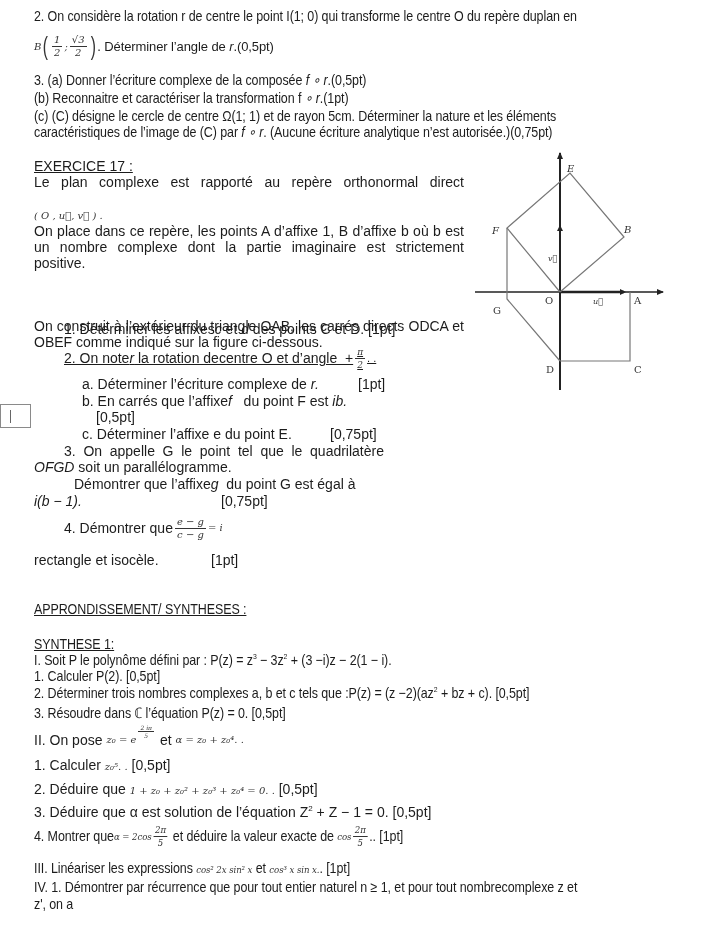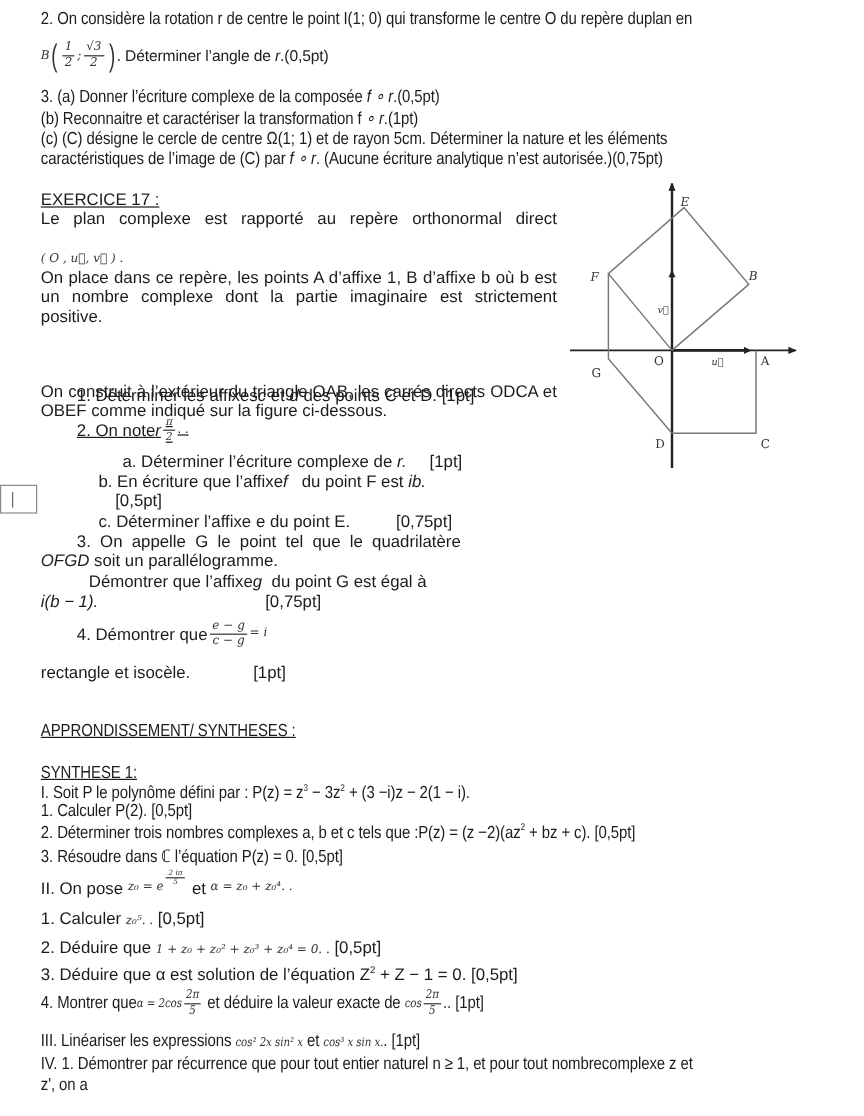--- a/index.html
+++ b/index.html
@@ -51,31 +51,32 @@
 <div class="abs txt" style="left:34px; top:174px; width:430px; text-align:justify; text-align-last:justify;">Le plan complexe est rapporté au repère orthonormal direct</div>
 <div class="abs math" style="left:34px; top:210px; font-size:10px;">( O ,  u⃗,  v⃗ ) .</div>
 <div class="abs txt just" style="left:34px; top:223px; width:430px;">On place dans ce repère, les points A d’affixe 1, B d’affixe b où b est un nombre complexe dont la partie imaginaire est strictement positive.</div>
 <div class="abs txt just" style="left:34px; top:272px; width:430px;margin-top:46px;">On construit à l’extérieur du triangle OAB, les carrés directs ODCA et OBEF comme indiqué sur la figure ci-dessous.</div>
 
 <div class="abs txt" style="left:64px; top:321px;"><span>1.  Déterminer les affixes</span><span class="i">c</span><span> et </span><span class="i">d</span><span> des points C et D.  [1pt]</span></div>
 
 <div class="abs txt" style="left:64px; top:342px; display:flex; align-items:center; height:32px;text-decoration:underline;">
   <span>2. On note </span>
     <span class="i">r</span>
+    <span style="white-space:pre;"> la rotation decentre O et d’angle  +</span>
   <span class="frac math" style="font-size:9px;">
       <span class="num">π</span>
       <span class="den">2</span>
     </span>
   <span style="font-size:11px;">.  .</span>
 </div>
 
-<div class="abs txt" style="left:82px; top:376px;margin-left:20px;"><span>a.  Déterminer l’écriture complexe de </span><span class="i">r.</span></div>
+<div class="abs txt" style="left:82px; top:376px;"><span>a.  Déterminer l’écriture complexe de </span><span class="i">r.</span></div>
 <div class="abs txt" style="left:358px; top:376px;">[1pt]</div>
 
-<div class="abs txt" style="left:82px; top:393px;"><span>b.  En écriture que l’affixe</span><span class="i" style="white-space:pre;">f </span><span style="white-space:pre;">  du point F est </span><span class="i">ib.</span></div>
+<div class="abs txt" style="left:82px; top:393px;"><span>b.  En carrés que l’affixe</span><span class="i" style="white-space:pre;">f </span><span style="white-space:pre;">  du point F est </span><span class="i">ib.</span></div>
 <div class="abs txt" style="left:96px; top:409px;">[0,5pt]</div>
 
 <div class="abs txt" style="left:82px; top:426px;">c.  Déterminer l’affixe e du point E.</div>
 <div class="abs txt" style="left:330px; top:426px;">[0,75pt]</div>
 
 <div class="abs txt" style="left:64px; top:443px; width:320px; text-align:justify; text-align-last:justify;">3. On appelle G le point tel que le quadrilatère</div>
 <div class="abs txt" style="left:34px; top:459px;"><span class="i">OFGD</span><span> soit un parallélogramme.</span></div>
 <div class="abs txt" style="left:74px; top:476px;"><span>Démontrer que l’affixe</span><span class="i" style="white-space:pre;">g </span><span> du point G est égal à</span></div>
 <div class="abs txt i" style="left:34px; top:493px;">i(b − 1).</div>
 <div class="abs txt" style="left:221px; top:493px;">[0,75pt]</div>

